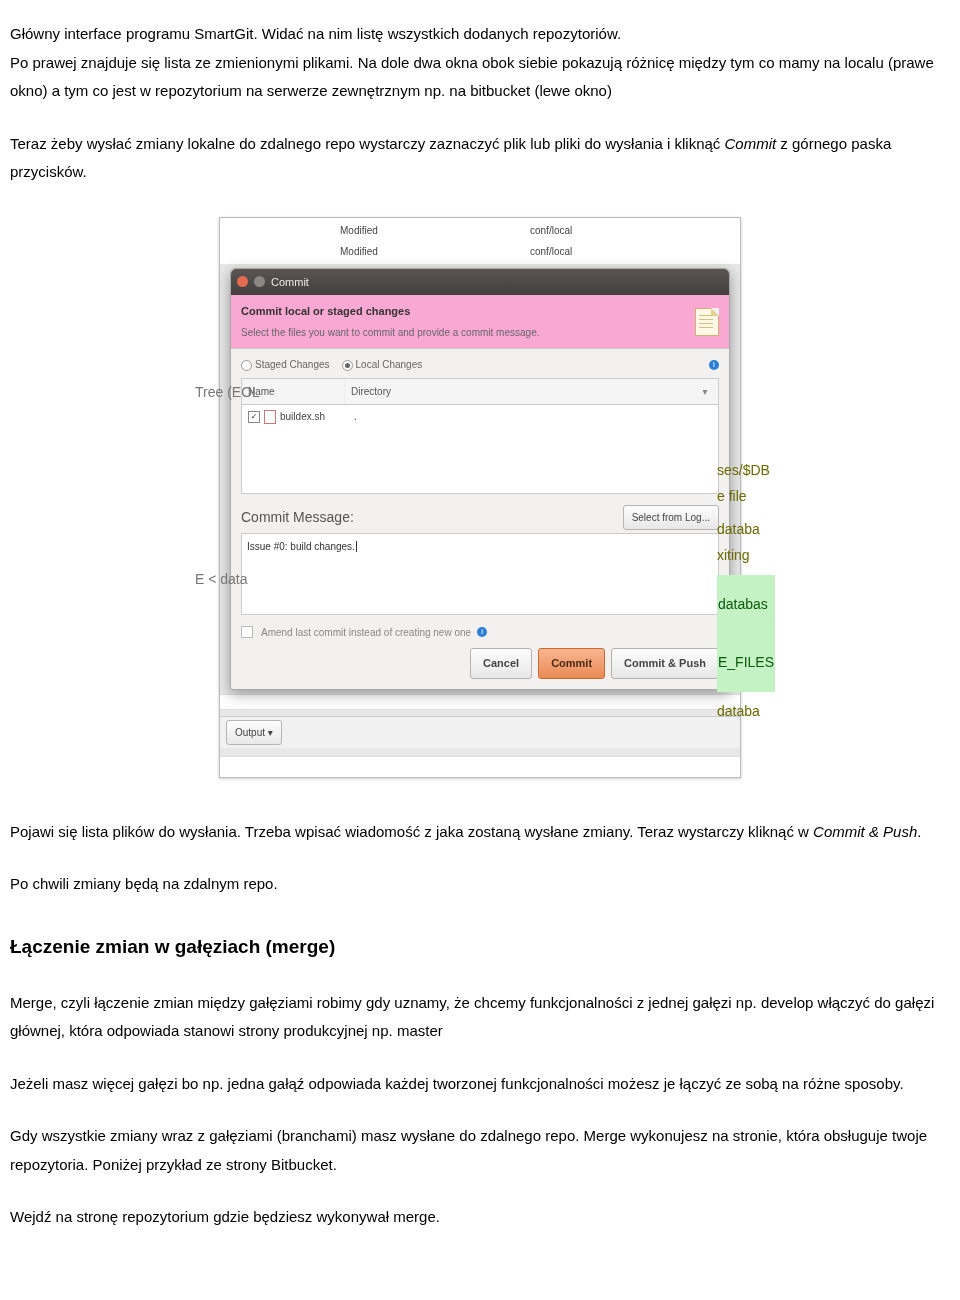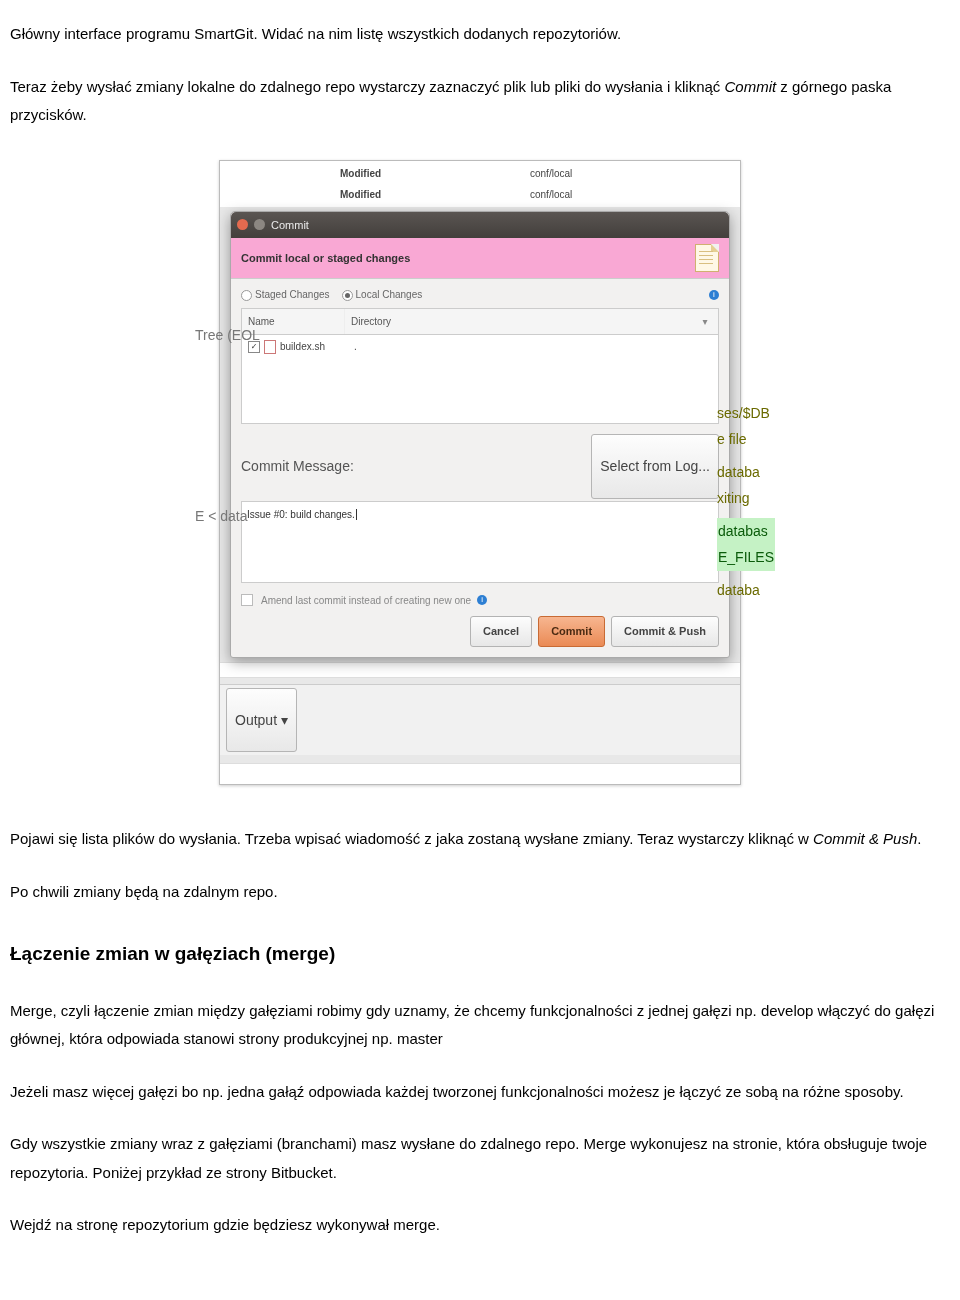--- a/index.html
+++ b/index.html
@@ -37,21 +37,21 @@
     background: #fff;
     padding: 2px 0;
   }
   .bg-row {
     display: flex;
     padding: 1px 0;
     font-size: 10px;
     color: #444;
   }
   .bg-row .c1 { width: 110px; padding-left: 10px; }
-  .bg-row .c2 { width: 190px; font-weight: bold; }
+  .bg-row .c2 { width: 190px; }
   .dialog {
     margin: 4px 10px 4px 10px;
     background: #f2f1f0;
     border: 1px solid #aaa;
     border-radius: 5px 5px 3px 3px;
     box-shadow: 0 4px 14px rgba(0,0,0,0.35);
     position: relative;
   }
   .titlebar {
     background: linear-gradient(#5a5552, #433f3c);
@@ -143,22 +143,22 @@
     margin: 10px 10px 0 10px;
     display: flex;
     align-items: center;
     justify-content: space-between;
   }
   .msg-label { font-size: 14px; color: #555; }
   .small-btn {
     background: linear-gradient(#fdfdfd,#e8e8e8);
     border: 1px solid #b5b5b5;
     border-radius: 3px;
-    padding: 18px 8px;
-    font-size: 14px;
+    padding: 2px 8px;
+    font-size: 10px;
     color: #444;
   }
   .msg-box {
     margin: 2px 10px 0 10px;
     background: #fff;
     border: 1px solid #ccc;
     height: 74px;
     padding: 3px 5px;
     font-size: 10px;
     color: #333;
@@ -192,21 +192,21 @@
     color: #4a2a12;
   }
   .out-bar {
     margin: 6px 0 8px 0;
     background: #f1f1f1;
     border-top: 1px solid #ccc;
     display: flex;
     justify-content: flex-start;
     padding: 3px 6px;
   }
-  .hl-g { background: #c5f2c5; color: #0a5b0a; padding: 0 1px; }
+  .hl-g { background: #c5f2c5; color: #0a5b0a; padding: 16px 1px; }
   .hl-y { color: #6a6a00; }
   .edge-left, .edge-right {
     position: absolute;
     font-size: 14px;
     color: #777;
     font-family: Liberation Sans, sans-serif;
   }
   .rel { position: relative; }
   .page-icon {
     width: 22px; height: 26px; border: 1px solid #d0b070;
@@ -223,20 +223,21 @@
     border-bottom:1px solid #ddd;
     height:14px;
   }
   .footer-pad { height: 20px; background:#fff; border-top:1px solid #ddd; }
 </style>
 </head>
 <body>
 
 <p>
   <span>Główny interface programu SmartGit. Widać na nim listę wszystkich dodanych repozytoriów.</span><br>
+  <span>Po prawej znajduje się lista ze zmienionymi plikami. Na dole dwa okna obok siebie pokazują różnicę między tym co mamy na localu (prawe okno) a tym co jest w repozytorium na serwerze zewnętrznym np. na bitbucket (lewe okno)</span>
 </p>
 
 <p>
   <span>Teraz żeby wysłać zmiany lokalne do zdalnego repo wystarczy zaznaczyć plik lub pliki do wysłania i kliknąć </span><span class="italic">Commit</span><span> z górnego paska przycisków.</span>
 </p>
 
 <div class="screenshot-wrap">
   <div class="screenshot rel">
 
     <div class="bg-rows">
@@ -247,21 +248,21 @@
       </div>
       <div class="bg-row">
         <div class="c1"></div>
         <div class="c2">Modified</div>
         <div>conf/local</div>
       </div>
     </div>
 
     <div class="dialog rel">
       <div class="edge-left" style="top:110px; left:-36px;">Tree (EOL</div>
-      <div class="edge-left" style="top:291px; left:-36px;">E &lt; data</div>
+      <div class="edge-left" style="top:297px; left:-36px;">E &lt; data</div>
 
       <div class="edge-right" style="top:148px; right:-46px; text-align:left;margin-top:40px;">
         <div class="hl-y">ses/$DB</div>
         <div class="hl-y">e file</div>
         <div style="height:6px"></div>
         <div class="hl-y">databa</div>
         <div class="hl-y">xiting</div>
         <div style="height:6px"></div>
         <div class="hl-g">databas</div>
         <div class="hl-g">E_FILES</div>
@@ -271,20 +272,21 @@
 
       <div class="titlebar">
         <span class="win-btn wb-close"></span>
         <span class="win-btn wb-min"></span>
         <span>Commit</span>
       </div>
 
       <div class="dlg-head">
         <div class="dlg-head-text">
           <div class="dlg-head-title">Commit local or staged changes</div>
+          <div class="dlg-head-sub">Select the files you want to commit and provide a commit message.</div>
         </div>
         <div class="page-icon">
           <div class="pl" style="top:6px"></div>
             <div class="pl" style="top:10px"></div>
           <div class="pl" style="top:14px"></div>
             <div class="pl" style="top:18px"></div>
         </div>
       </div>
 
       <div class="toggle-row">

